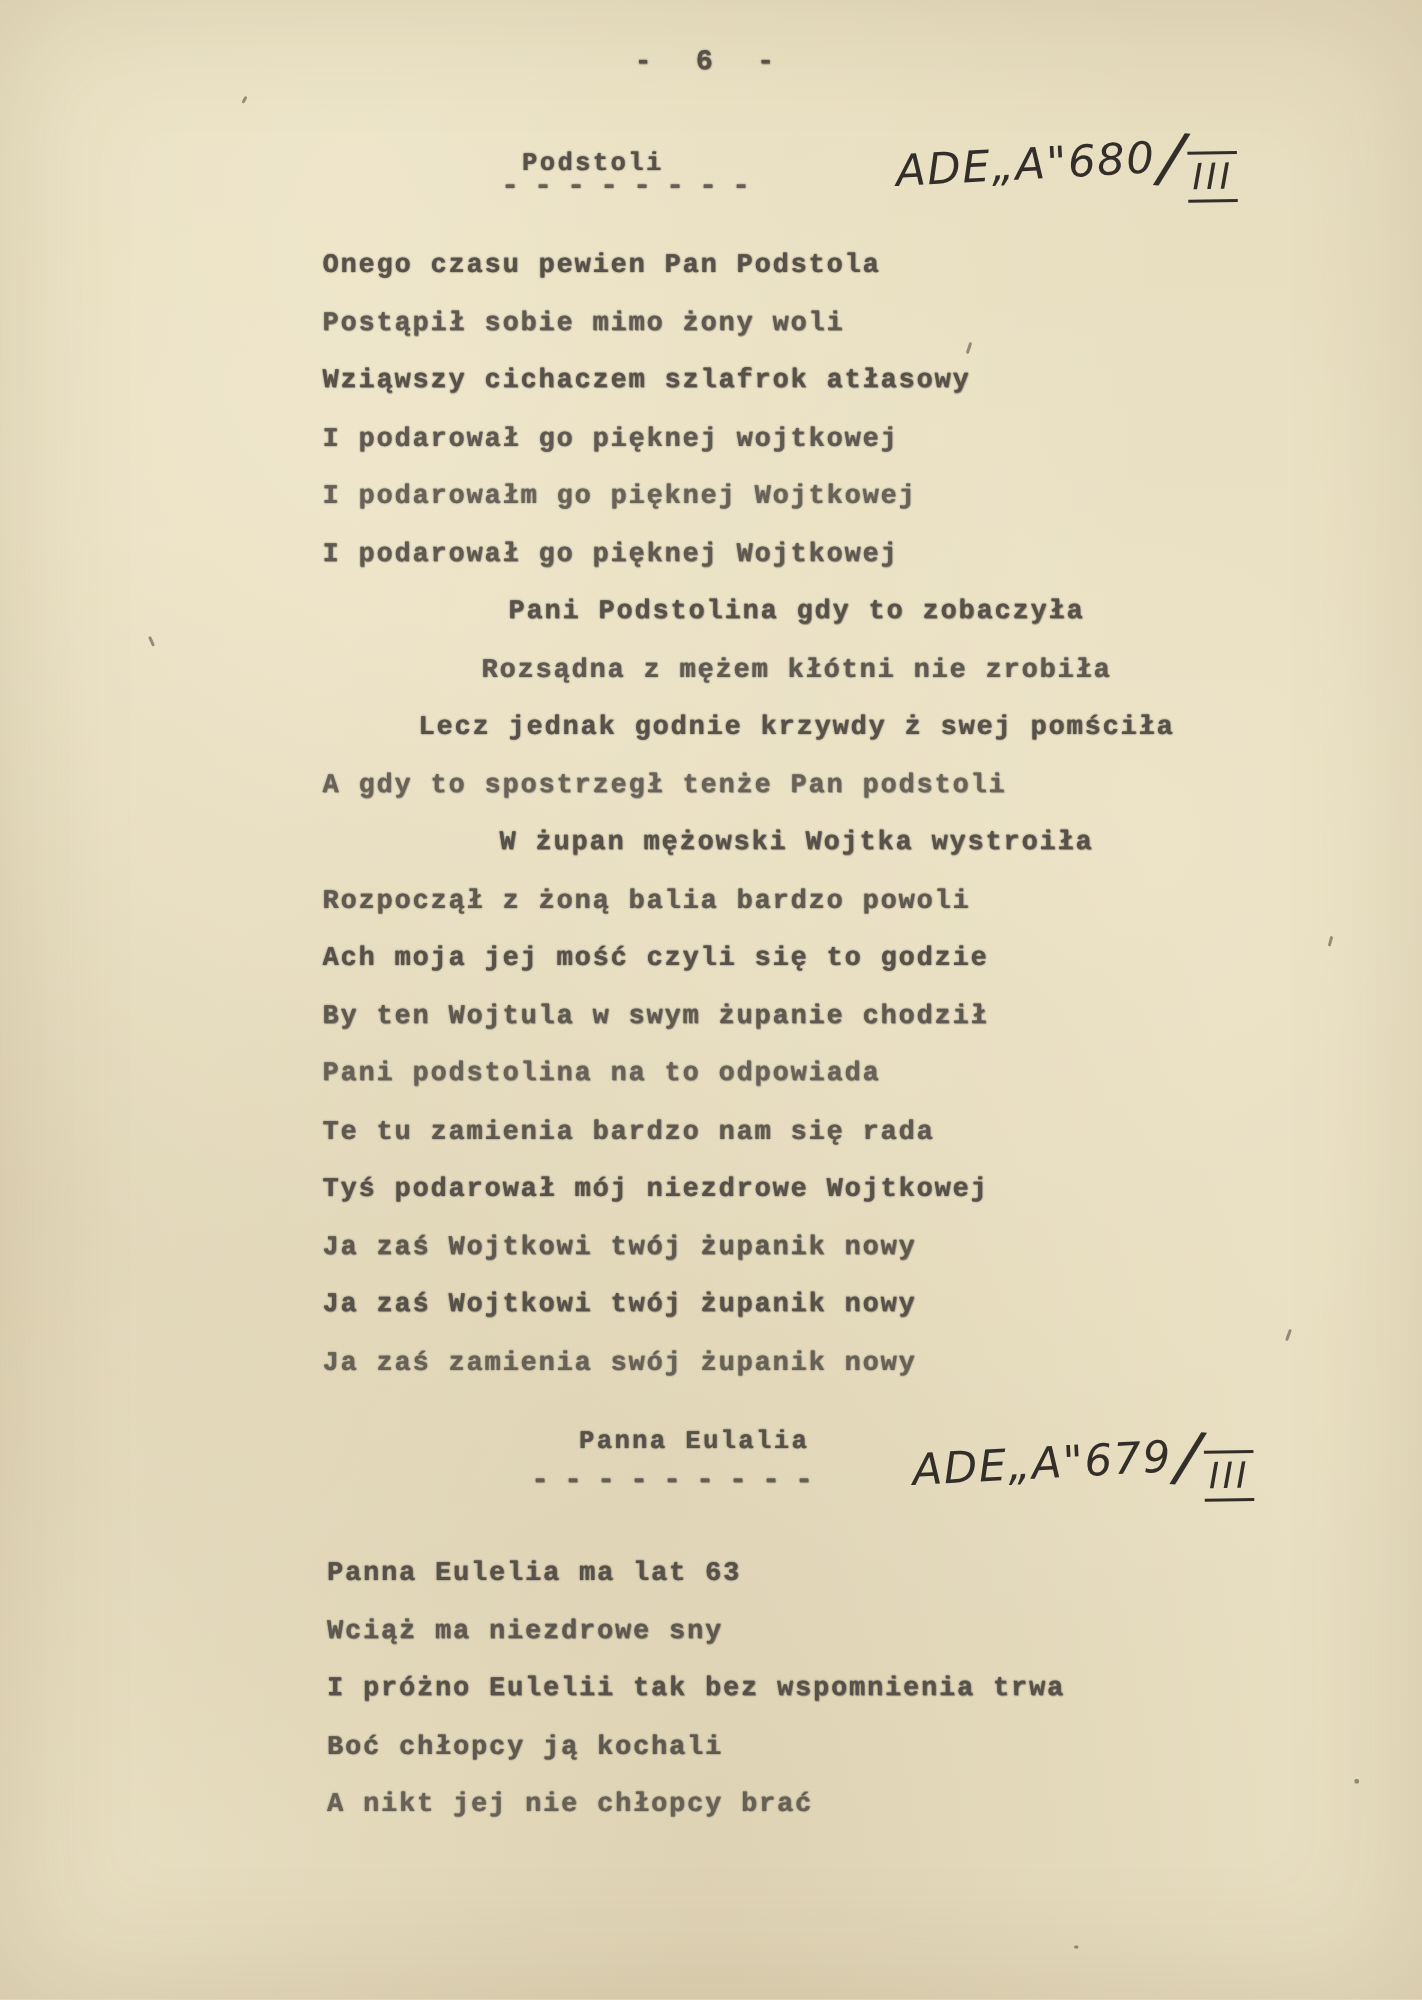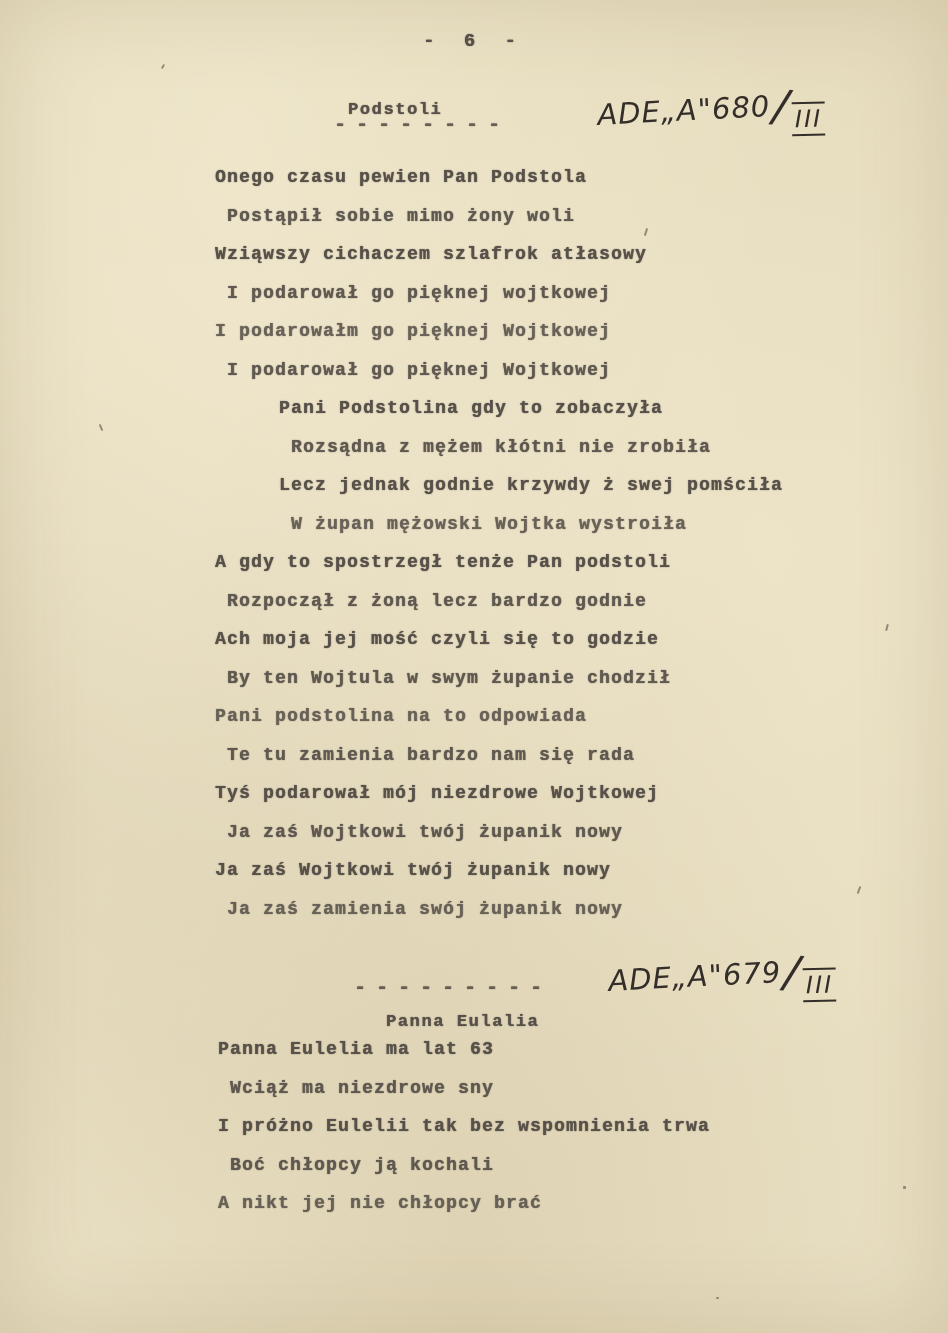--- a/index.html
+++ b/index.html
@@ -26,22 +26,22 @@
   }
   .page-number{
     position:absolute;left:0;right:0;top:30px;text-align:center;
     font-size:19px;letter-spacing:9px;
   }
   .section-title{position:absolute;font-size:17px;letter-spacing:1.6px;}
   .title-underline{position:absolute;font-size:20px;letter-spacing:10px;opacity:.9;}
 
   .poem{position:absolute;font-size:18px;letter-spacing:1.2px;}
   .poem .line{line-height:38.5px;height:38.5px;}
-  .poem .line.indent{padding-left:64px;}
-  .poem .line:nth-child(2n){opacity:.94;margin-left:12px;}
+  .poem .line.indent{padding-left:64px;text-align:center;}
+  .poem .line:nth-child(2n){opacity:.94;}
   .poem .line:nth-child(5n){opacity:.88;}
 
   
   .handwriting{
     position:absolute;
     font-family:"DejaVu Sans", sans-serif;
     font-style:italic;
     color:#332e29;
     font-size:29px;
     letter-spacing:1px;
@@ -73,34 +73,34 @@
 <div class="poem" style="left:215px;top:158px;">
   <div class="line type">Onego czasu pewien Pan Podstola</div>
   <div class="line type">Postąpił sobie mimo żony woli</div>
   <div class="line type">Wziąwszy cichaczem szlafrok atłasowy</div>
   <div class="line type">I podarował go pięknej wojtkowej</div>
   <div class="line type">I podarowałm go pięknej Wojtkowej</div>
   <div class="line type">I podarował go pięknej Wojtkowej</div>
   <div class="line type indent">Pani Podstolina gdy to zobaczyła</div>
   <div class="line type indent">Rozsądna z mężem kłótni nie zrobiła</div>
   <div class="line type indent">Lecz jednak godnie krzywdy ż swej pomściła</div>
+  <div class="line type">A gdy to spostrzegł tenże Pan podstoli</div>
   <div class="line type indent">W żupan mężowski Wojtka wystroiła</div>
-  <div class="line type">A gdy to spostrzegł tenże Pan podstoli</div>
-  <div class="line type">Rozpoczął z żoną lecz bardzo godnie</div>
+  <div class="line type">Rozpoczął z żoną balia bardzo powoli</div>
   <div class="line type">Ach moja jej mość czyli się to godzie</div>
   <div class="line type">By ten Wojtula w swym żupanie chodził</div>
   <div class="line type">Pani podstolina na to odpowiada</div>
   <div class="line type">Te tu zamienia bardzo nam się rada</div>
   <div class="line type">Tyś podarował mój niezdrowe Wojtkowej</div>
   <div class="line type">Ja zaś Wojtkowi twój żupanik nowy</div>
   <div class="line type">Ja zaś Wojtkowi twój żupanik nowy</div>
   <div class="line type">Ja zaś zamienia swój żupanik nowy</div>
 </div>
 
-<div class="type section-title" style="left:386px;top:1012px;text-align:center;">Panna Eulalia</div>
+<div class="type section-title" style="left:386px;top:952px;text-align:center;">Panna Eulalia</div>
 <div class="type title-underline" style="left:354px;top:976px;">---------</div>
 
 <div class="handwriting" style="left:608px;top:944px;">
   <span>ADE„A"679</span><span class="hw-slash">/</span><span class="hw-numeral">III</span>
 </div>
 
 <div class="poem" style="left:218px;top:1030px;">
   <div class="line type">Panna Eulelia ma lat 63</div>
   <div class="line type">Wciąż ma niezdrowe sny</div>
   <div class="line type">I próżno Eulelii tak bez wspomnienia trwa</div>

